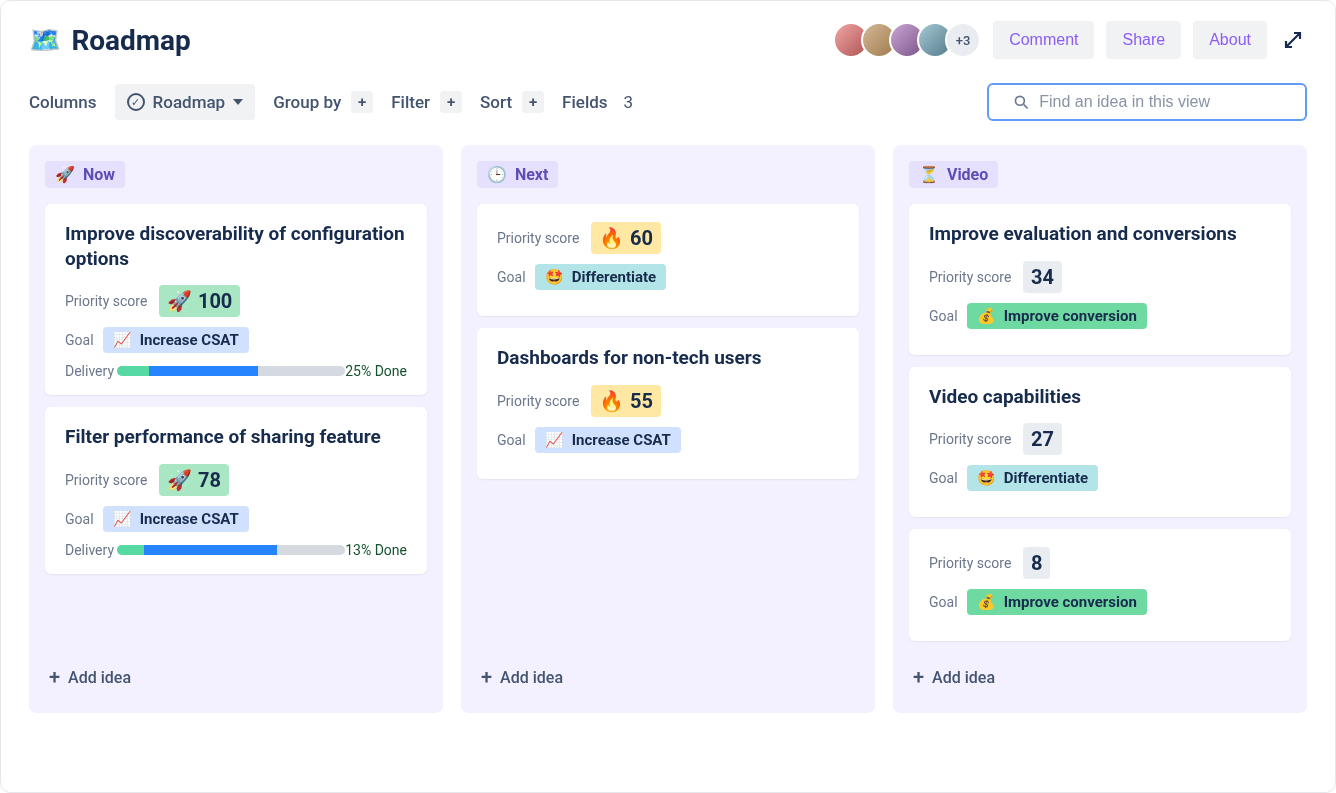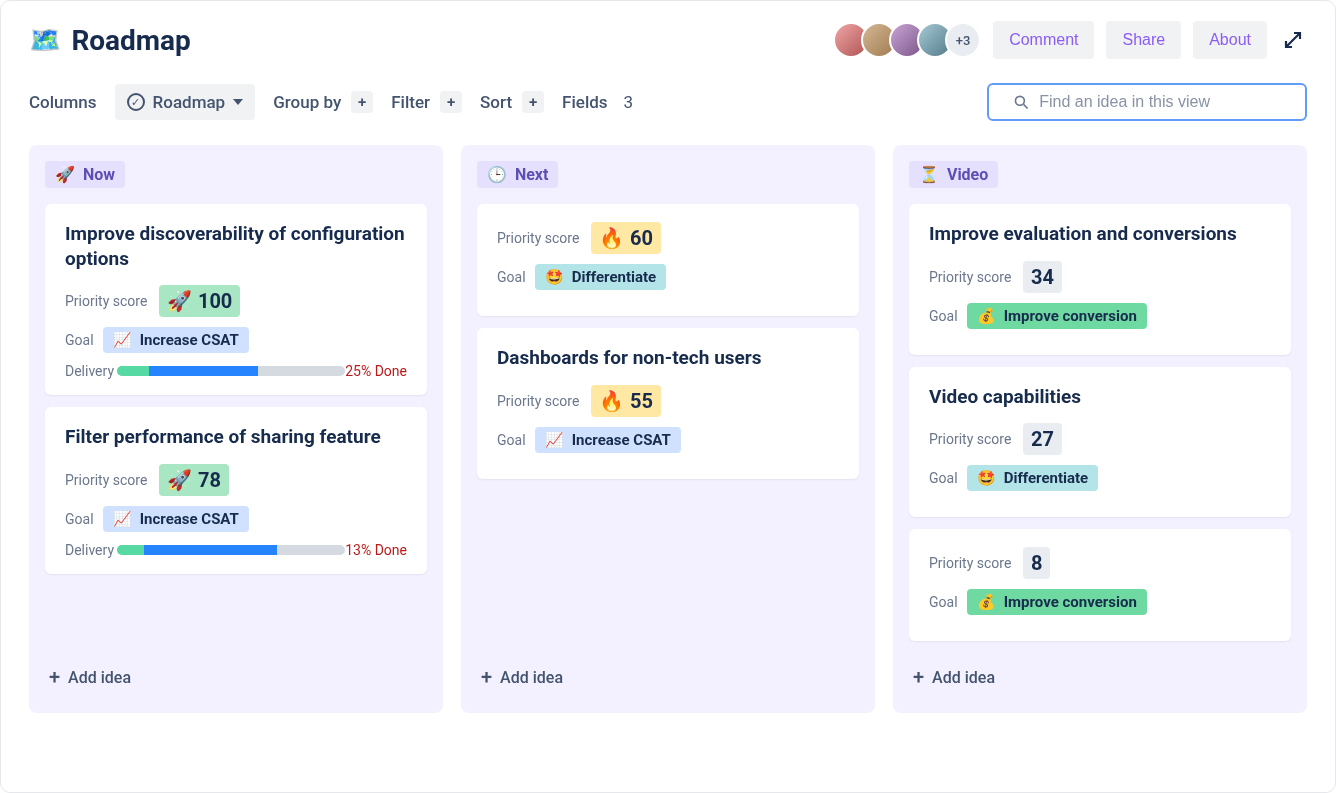--- a/index.html
+++ b/index.html
@@ -140,21 +140,21 @@
   .delivery-row { display: flex; align-items: center; font-size: 14px; }
   .delivery-row .field-label { min-width: 52px; }
   .progress {
     flex: 1; height: 10px; border-radius: 5px;
     background: #d5d9e0; overflow: hidden; position: relative;
     display: flex;
   }
   .progress .seg { height: 100%; }
   .progress .seg.g { background: #57d9a3; }
   .progress .seg.b { background: #2684ff; }
-  .done-text { font-size: 14px; color: #b91c1c; white-space: nowrap; }
+  .done-text { font-size: 14px; color: #14532d; white-space: nowrap; }
   .add-idea {
     display: flex; align-items: center; gap: 8px;
     margin-top: 16px; padding: 8px 4px;
     font-size: 16px; font-weight: 500; color: #44546f;
     cursor: pointer;
   }
   .chev-down {
     width: 0; height: 0; border-left: 5px solid transparent;
     border-right: 5px solid transparent; border-top: 6px solid #44546f;
     display: inline-block;

